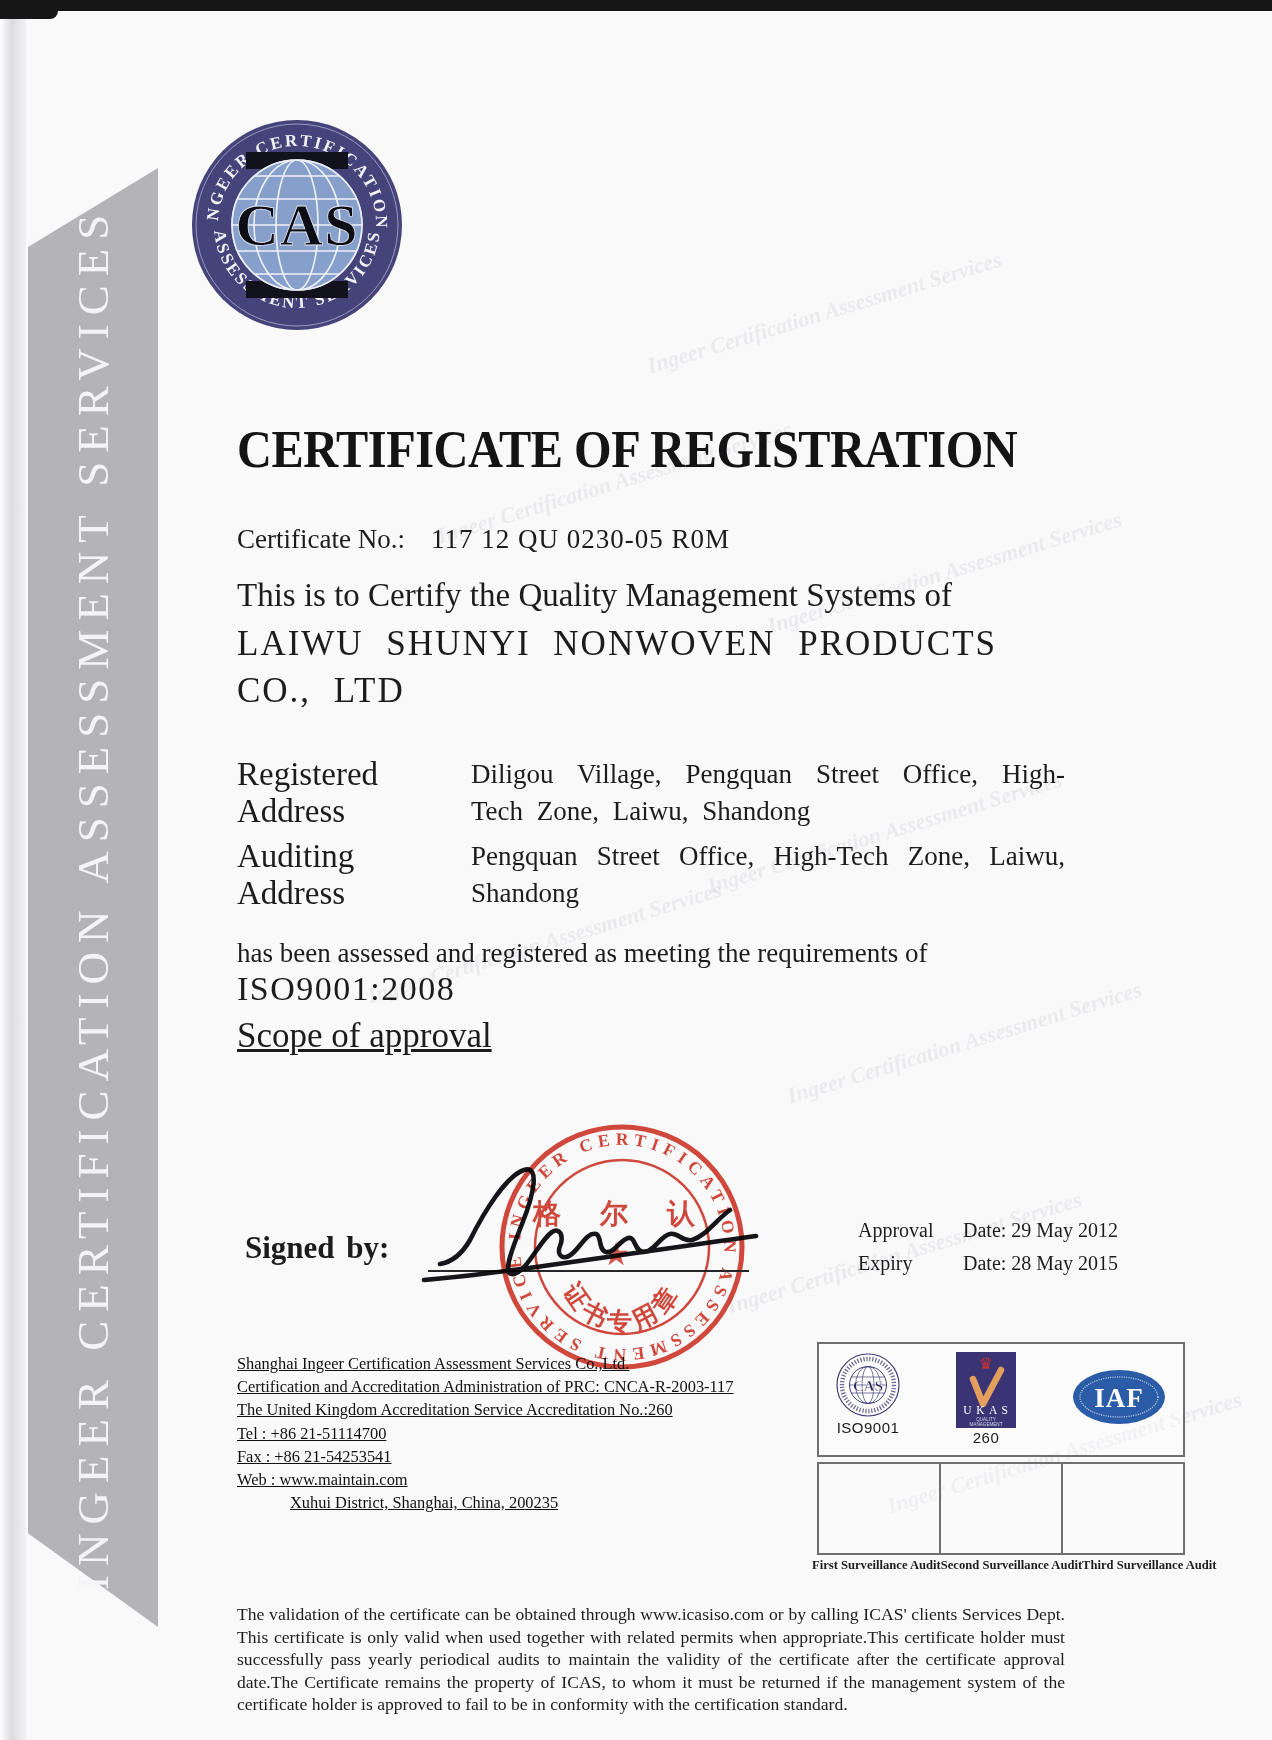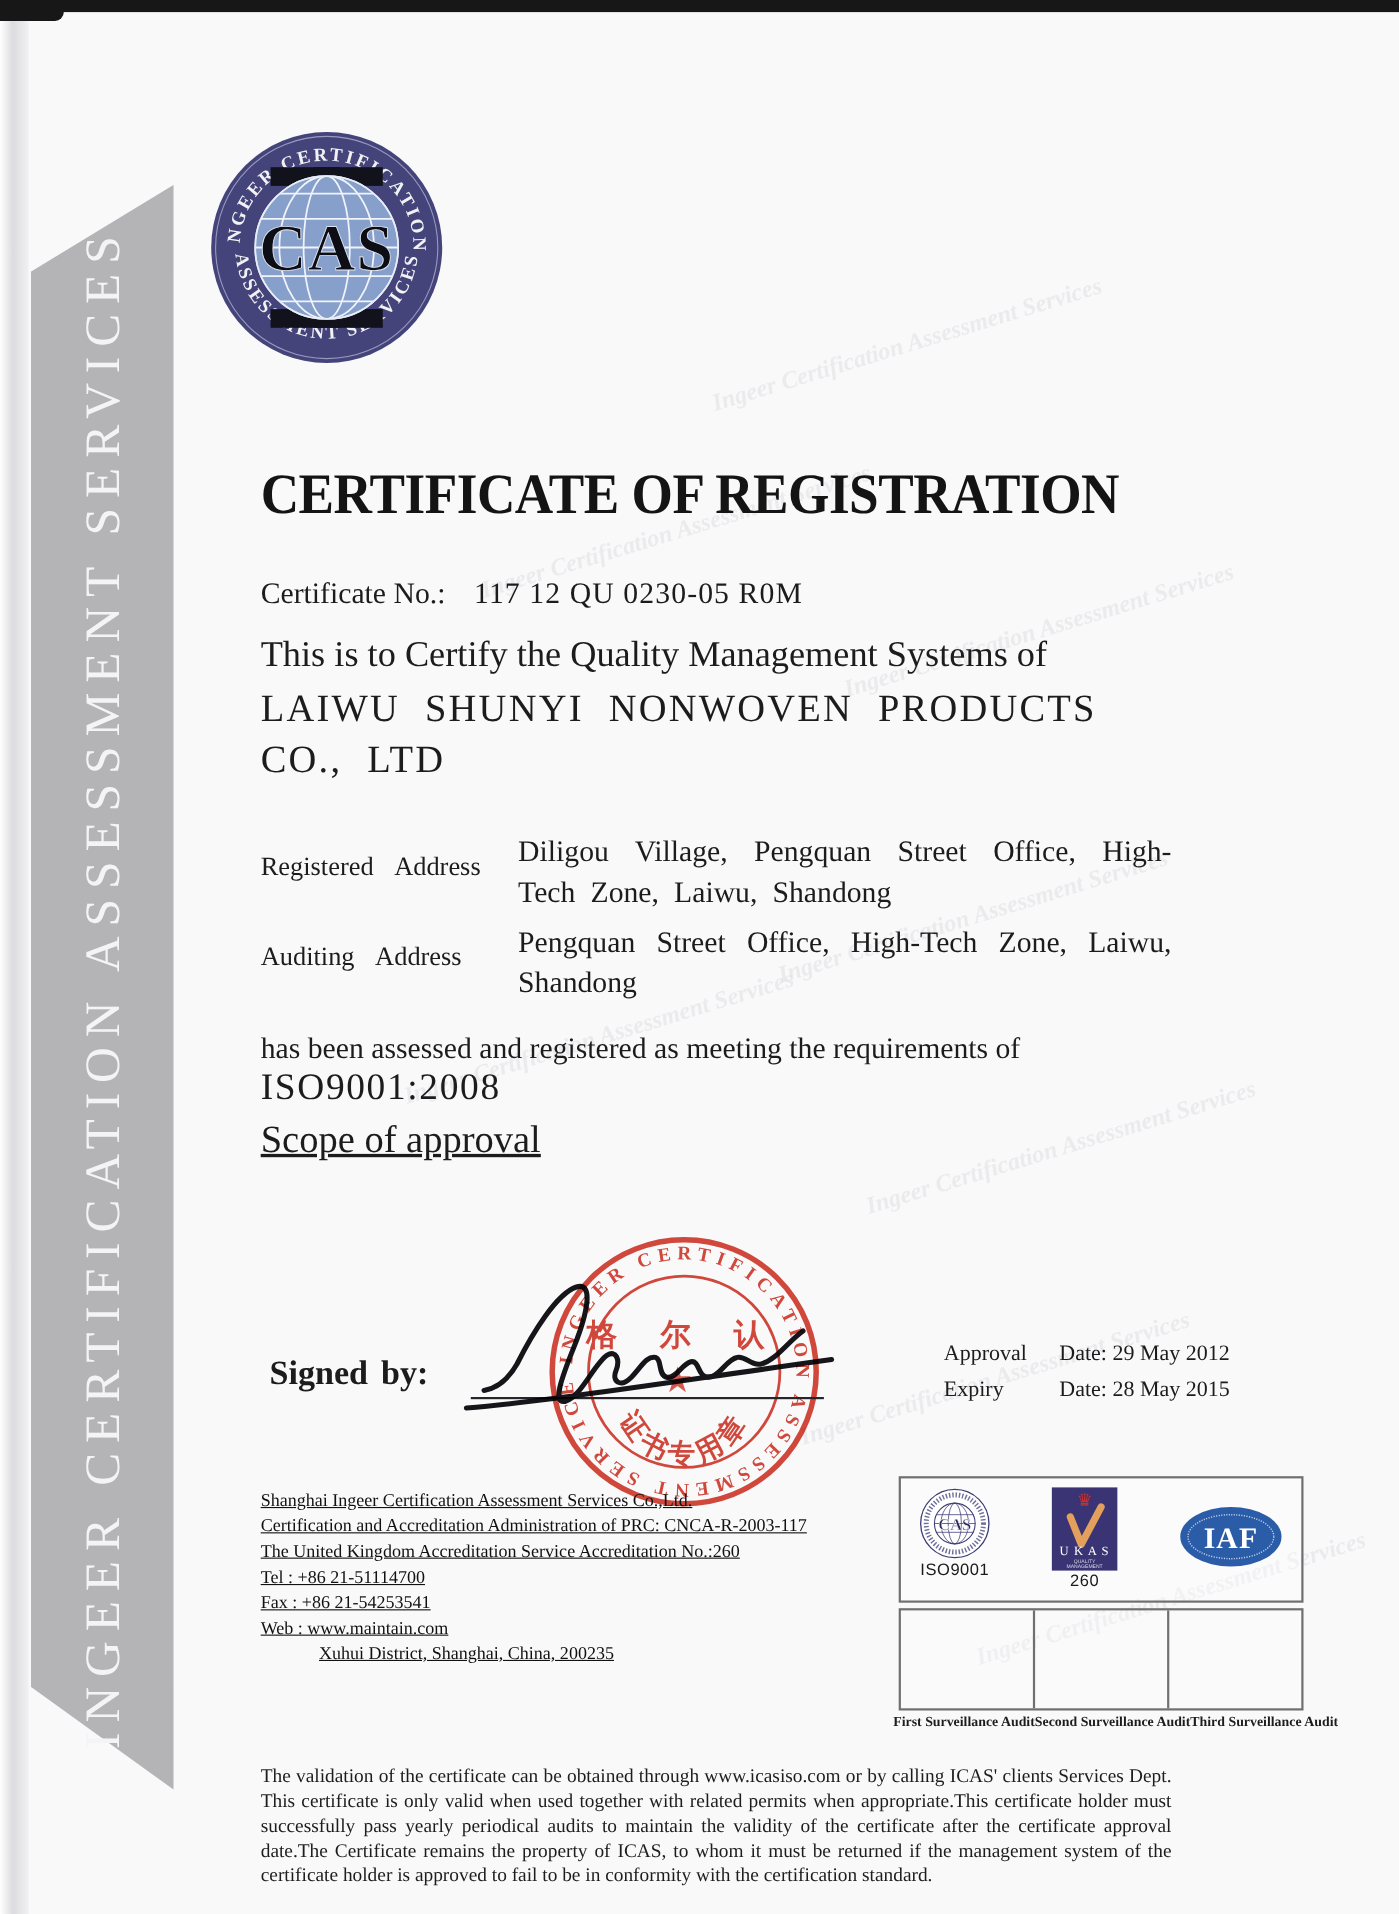--- a/index.html
+++ b/index.html
@@ -32,21 +32,21 @@
   .seal{left:190px;top:118px;}
   
   .title{left:237px;top:420px;font-size:52px;font-weight:bold;letter-spacing:-0.5px;
          transform:scaleX(0.93);transform-origin:left top;white-space:nowrap;color:#141414;}
   .certno-row{left:237px;top:524px;display:flex;gap:26px;font-size:27px;}
   .certno-value{letter-spacing:1px;}
   .certify-line{left:237px;top:577px;font-size:33px;}
   .company{left:237px;top:620px;width:800px;font-size:35px;letter-spacing:2px;word-spacing:12px;line-height:47px;}
   .addresses{left:237px;top:756px;width:828px;display:grid;grid-template-columns:230px 594px;
              column-gap:4px;row-gap:8px;font-size:27px;line-height:37px;}
-  .addr-label{word-spacing:14px;font-size:24px;margin-top:14px;}
+  .addr-label{word-spacing:14px;font-size:33px;}
   .addr-value{text-align:justify;text-justify:inter-word;word-spacing:7px;}
   .assessed-line{left:237px;top:938px;font-size:27px;}
   .standard{left:237px;top:970px;font-size:34px;letter-spacing:1.5px;}
   .scope-label{left:237px;top:1016px;font-size:35px;text-decoration:underline;}
   .scope-value{left:237px;top:1086px;width:828px;font-size:29px;line-height:42px;
                text-align:justify;text-justify:inter-word;word-spacing:15px;}
   
   .stamp{left:494px;top:1119px;mix-blend-mode:multiply;opacity:0.92;}
   .signature{left:418px;top:1146px;mix-blend-mode:multiply;}
   .sig-underline{left:428px;top:1270px;width:321px;height:0;border-top:2px solid #26262a;}

